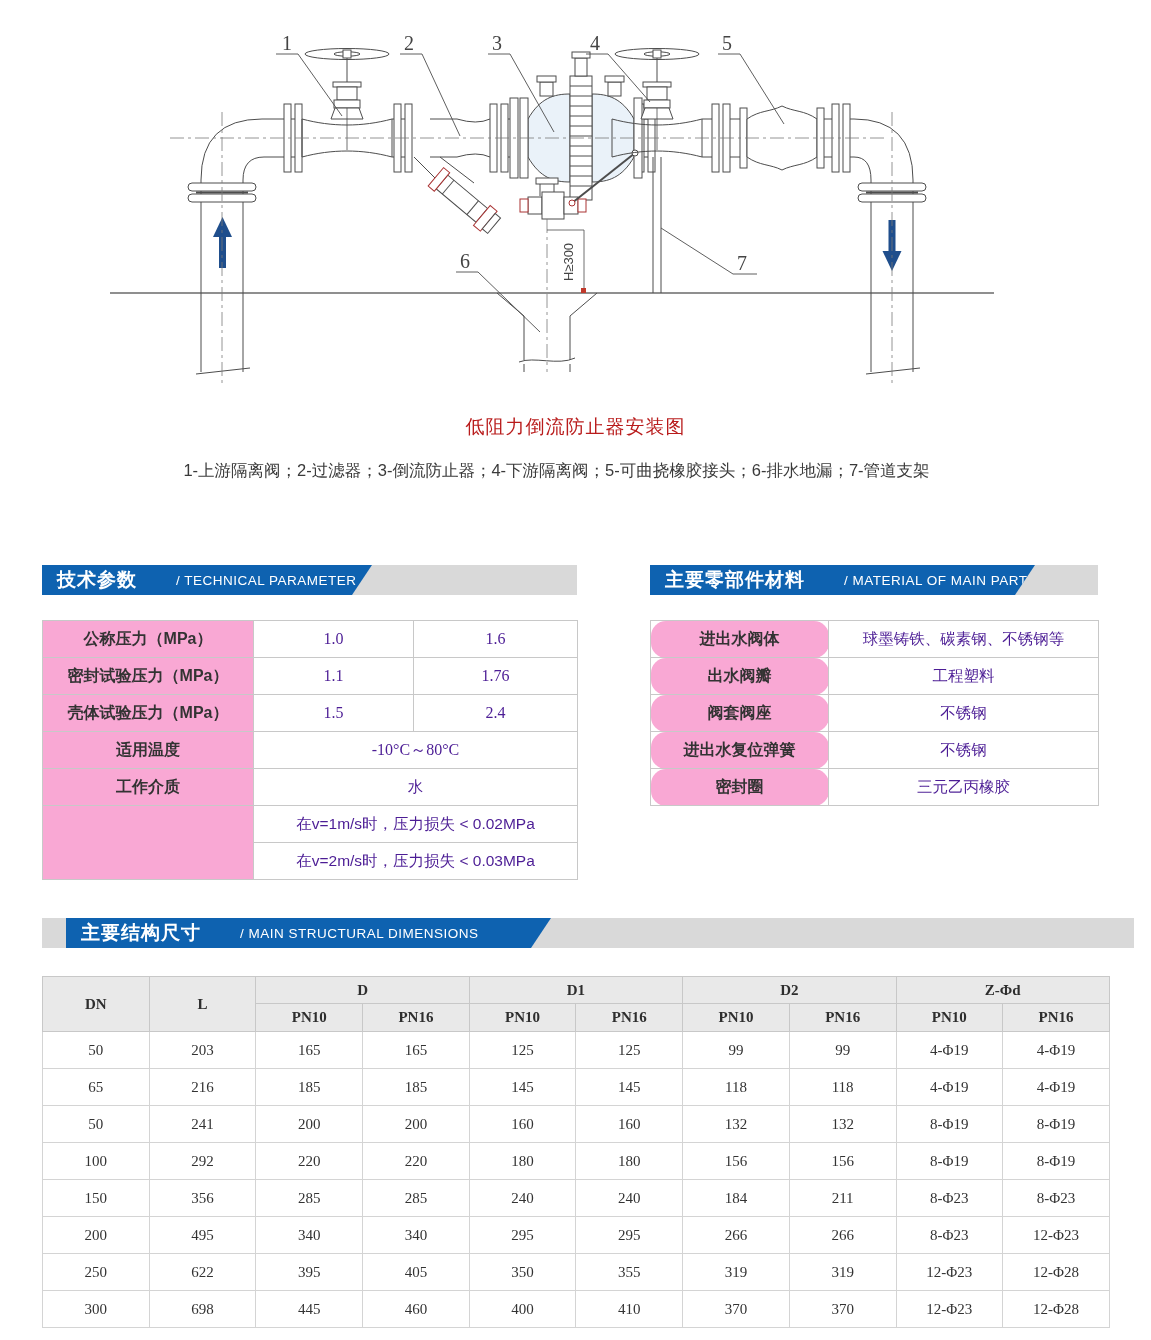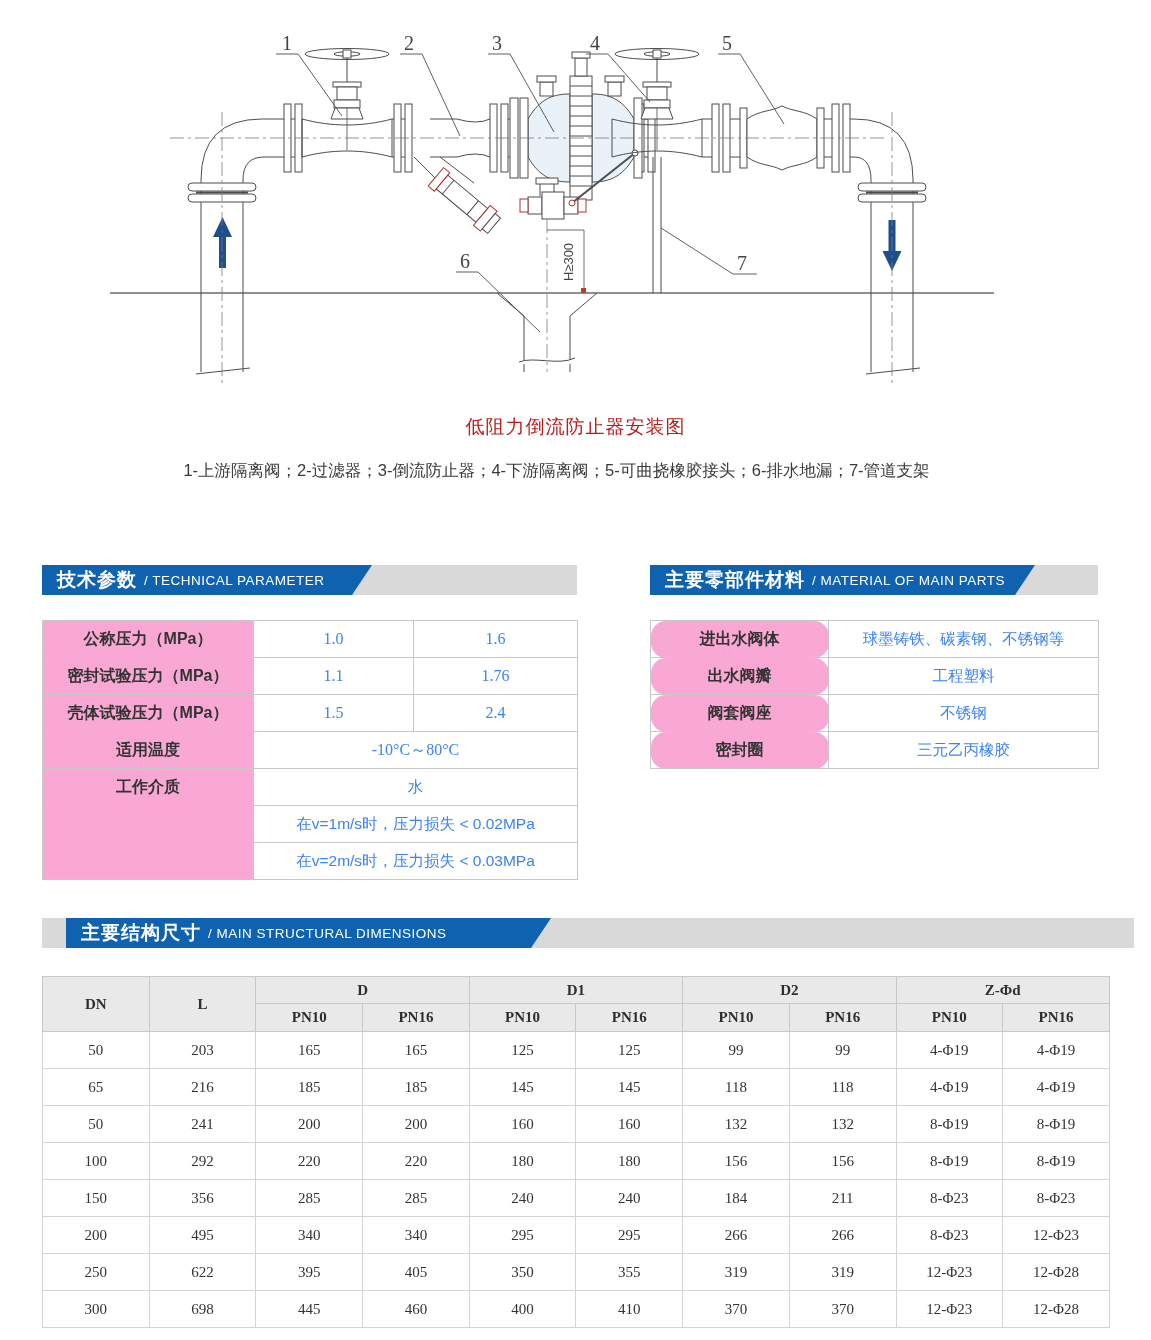--- a/index.html
+++ b/index.html
@@ -15,40 +15,41 @@
 
   .caption{left:0;top:414px;width:1151px;text-align:center;font-size:19px;color:#b91c1c;letter-spacing:1px;}
   .parts{left:0;top:460px;width:1113px;text-align:center;font-size:16.5px;color:#3a3a3a;}
 
   
   .banner{height:30px;background:#d9d9d9;}
   .banner .blue{
     height:30px;display:flex;align-items:center;box-sizing:border-box;
     background:#0e62b0;color:#fff;padding:0 30px 0 15px;
     clip-path:polygon(0 0,100% 0,calc(100% - 20px) 100%,0 100%);
+    gap:32px;
   }
   .banner .zh{font-size:19px;font-weight:bold;letter-spacing:1px;white-space:nowrap;}
   .banner .en{font-size:13.5px;margin-left:7px;white-space:nowrap;letter-spacing:.5px;}
   #tech-banner{left:42px;top:565px;width:535px;}
   #tech-banner .blue{width:330px;}
   #mat-banner{left:650px;top:565px;width:448px;}
   #mat-banner .blue{width:385px;}
   #dim-banner{left:42px;top:918px;width:1068px;padding-left:24px;}
   #dim-banner .blue{width:485px;}
 
   
   table{border-collapse:collapse;table-layout:fixed;position:absolute;}
   td,th{border:1px solid #c8c8c8;text-align:center;vertical-align:middle;padding:0 4px;overflow:hidden;}
 
   #tech-table{left:42px;top:620px;width:535px;}
   #tech-table td{height:36px;}
   #mat-table{left:650px;top:620px;width:448px;}
   #mat-table td{height:36px;border-radius:15px;}
   .lbl{background:#f9a8d4;font-weight:bold;font-size:16px;color:#333;}
-  .val{font-size:16px;color:#3b82f6;font-family:"Liberation Serif",serif;}
+  .val{font-size:16px;color:#4c1d95;font-family:"Liberation Serif",serif;}
   .val.cjk{font-family:"Liberation Sans",sans-serif;font-size:15.5px;}
 
   #dim-table{left:42px;top:976px;width:1068px;font-family:"Liberation Serif",serif;}
   #dim-table th{background:#e9e9e9;font-size:15px;color:#2e2e2e;font-weight:bold;border:1px solid #c8c8c8;}
   #dim-table thead tr.r1 th{height:26px;}
   #dim-table thead tr.r2 th{height:27px;}
   #dim-table td{height:36px;font-size:15px;color:#333;background:#fff;border:1px solid #d4d4d4;}
 </style>
 </head>
 <body>
@@ -328,20 +329,24 @@
       </tr>
       <tr>
         <td class="lbl">出水阀瓣</td>
         <td class="val cjk">工程塑料</td>
       </tr>
       <tr>
         <td class="lbl">阀套阀座</td>
         <td class="val cjk">不锈钢</td>
       </tr>
       <tr>
+        <td class="lbl">进出水复位弹簧</td>
+        <td class="val cjk">不锈钢</td>
+      </tr>
+      <tr>
         <td class="lbl">密封圈</td>
         <td class="val cjk">三元乙丙橡胶</td>
       </tr>
     </tbody>
 </table>
 
 <div id="dim-banner" class="abs banner">
   <div class="blue">
     <span class="zh">主要结构尺寸</span>
     <span class="en">/ MAIN STRUCTURAL DIMENSIONS</span>

